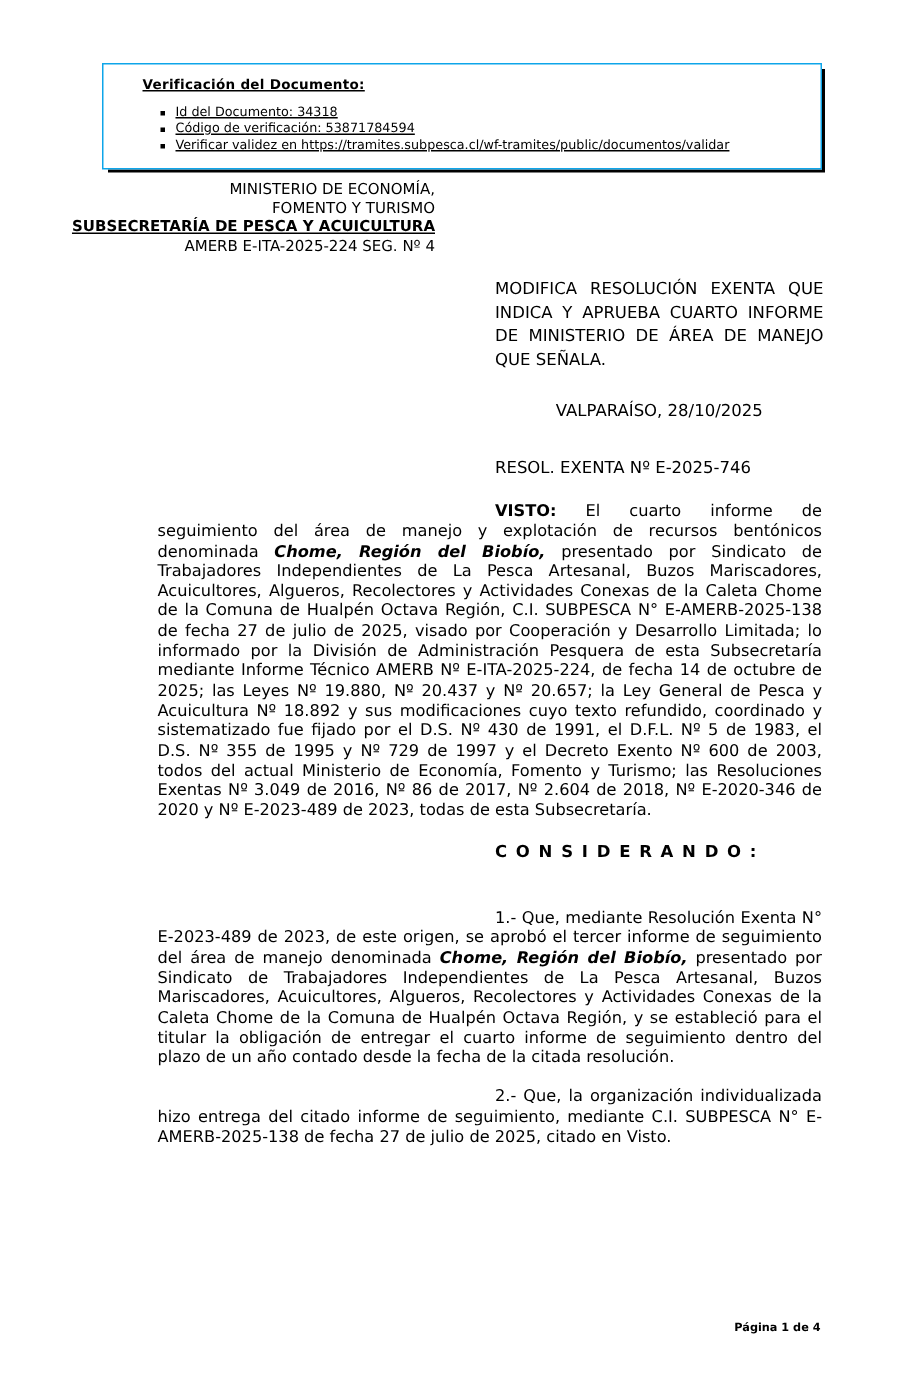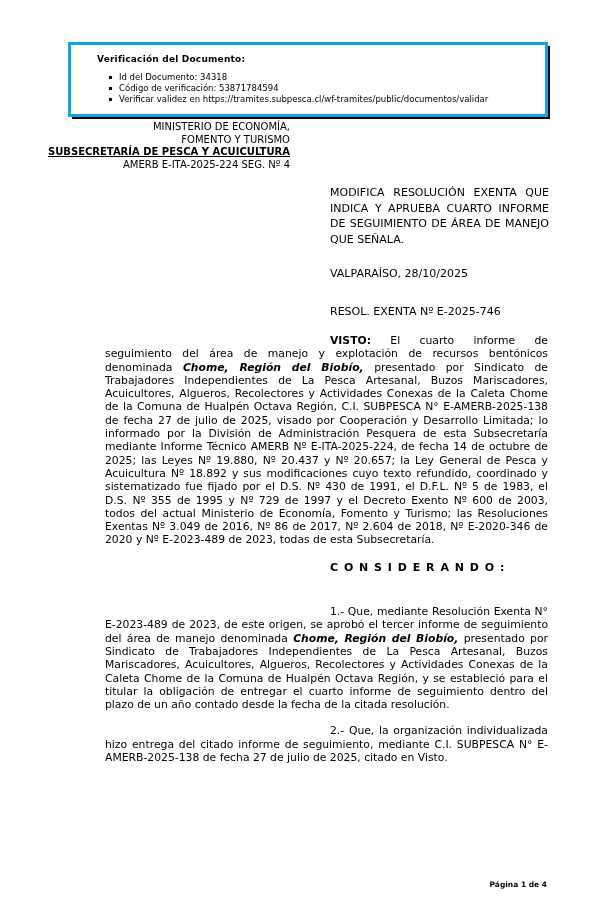--- a/index.html
+++ b/index.html
@@ -9,44 +9,45 @@
     background:#ffffff;
     color:#000;
     font-family:"DejaVu Sans", sans-serif;
     overflow:hidden;
   }
 
   
   .verify-box {
     position:absolute; left:68px; top:42px; width:480px;
     box-sizing:border-box;
-    border:3px solid #0ea5e9;
+    border:1px solid #0ea5e9;
     box-shadow:3px 3px 0 -1px #000;
     background:#fff;
     padding:9px 8px 9px 26px;
+    text-decoration:underline;
   }
   .vb-title { font-size:9px; font-weight:bold; letter-spacing:0.2px; }
   .vb-list { margin:8px 0 0 12px; padding:0; list-style:none; font-size:8.5px; }
   .vb-list li { position:relative; padding-left:10px; line-height:11px; }
   .vb-list li::before {
     content:""; position:absolute; left:0; top:4px;
     width:3px; height:3px; background:#000;
   }
 
   
   .letterhead {
     position:absolute; left:40px; top:121px; width:250px;
     text-align:right; font-size:10px; line-height:12.6px;
   }
   .lh-subpesca { font-weight:bold; text-decoration:underline; }
 
   
   .title-block { position:absolute; left:330px; top:185px; width:219px; font-size:11px; }
   .subject { text-align:justify; line-height:15.7px; }
-  .place-date { margin-top:19px; }
+  .place-date { margin-top:19px;text-align:center; }
   .resol { margin-top:25px; white-space:nowrap; }
 
   
   .doc-body {
     position:absolute; left:105px; top:334px; width:443px;
     font-size:10.8px; line-height:13.3px; text-align:justify;
   }
   .doc-body p { margin:0; text-indent:225px; }
   .b  { font-weight:bold; }
   .bi { font-weight:bold; font-style:italic; }
@@ -79,21 +80,21 @@
   </div>
 
   <div class="letterhead">
     <div>MINISTERIO DE ECONOMÍA,</div>
     <div>FOMENTO Y TURISMO</div>
     <div class="lh-subpesca">SUBSECRETARÍA DE PESCA Y ACUICULTURA</div>
     <div>AMERB E-ITA-2025-224 SEG. Nº 4</div>
   </div>
 
   <div class="title-block">
-    <div class="subject">MODIFICA RESOLUCIÓN EXENTA QUE INDICA Y APRUEBA CUARTO INFORME DE SEGUIMIENTO DE ÁREA DE MANEJO QUE SEÑALA.</div>
+    <div class="subject">MODIFICA RESOLUCIÓN EXENTA QUE INDICA Y APRUEBA CUARTO INFORME DE MINISTERIO DE ÁREA DE MANEJO QUE SEÑALA.</div>
     <div class="place-date">VALPARAÍSO, 28/10/2025</div>
     <div class="resol">RESOL. EXENTA Nº E-2025-746</div>
   </div>
 
   <div class="doc-body">
 
     <p>
       <span class="b">VISTO:</span><span> El cuarto informe de seguimiento del área de manejo y explotación de recursos bentónicos denominada </span><span class="bi">Chome, Región del Biobío,</span><span> presentado por Sindicato de Trabajadores Independientes de La Pesca Artesanal, Buzos Mariscadores, Acuicultores, Algueros, Recolectores y Actividades Conexas de la Caleta Chome de la Comuna de Hualpén Octava Región, C.I. SUBPESCA N° E-AMERB-2025-138 de fecha 27 de julio de 2025, visado por Cooperación y Desarrollo Limitada; lo informado por la División de Administración Pesquera de esta Subsecretaría mediante Informe Técnico AMERB Nº E-ITA-2025-224, de fecha 14 de octubre de 2025; las Leyes Nº 19.880, Nº 20.437 y Nº 20.657; la Ley General de Pesca y Acuicultura Nº 18.892 y sus modificaciones cuyo texto refundido, coordinado y sistematizado fue fijado por el D.S. Nº 430 de 1991, el D.F.L. Nº 5 de 1983, el D.S. Nº 355 de 1995 y Nº 729 de 1997 y el Decreto Exento Nº 600 de 2003, todos del actual Ministerio de Economía, Fomento y Turismo; las Resoluciones Exentas Nº 3.049 de 2016, Nº 86 de 2017, Nº 2.604 de 2018, Nº E-2020-346 de 2020 y Nº E-2023-489 de 2023, todas de esta Subsecretaría.</span>
     </p>
 

